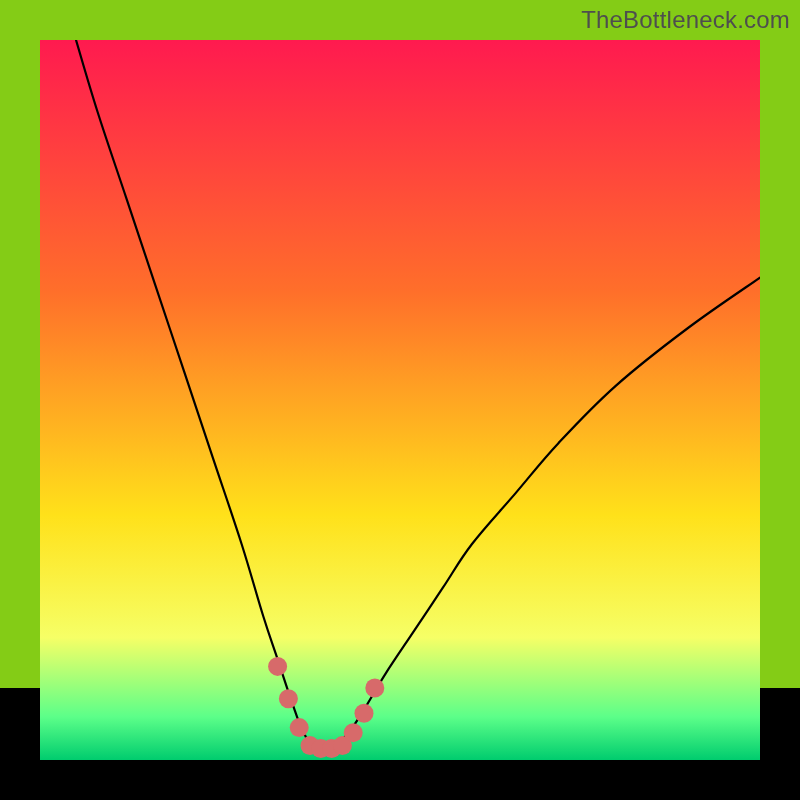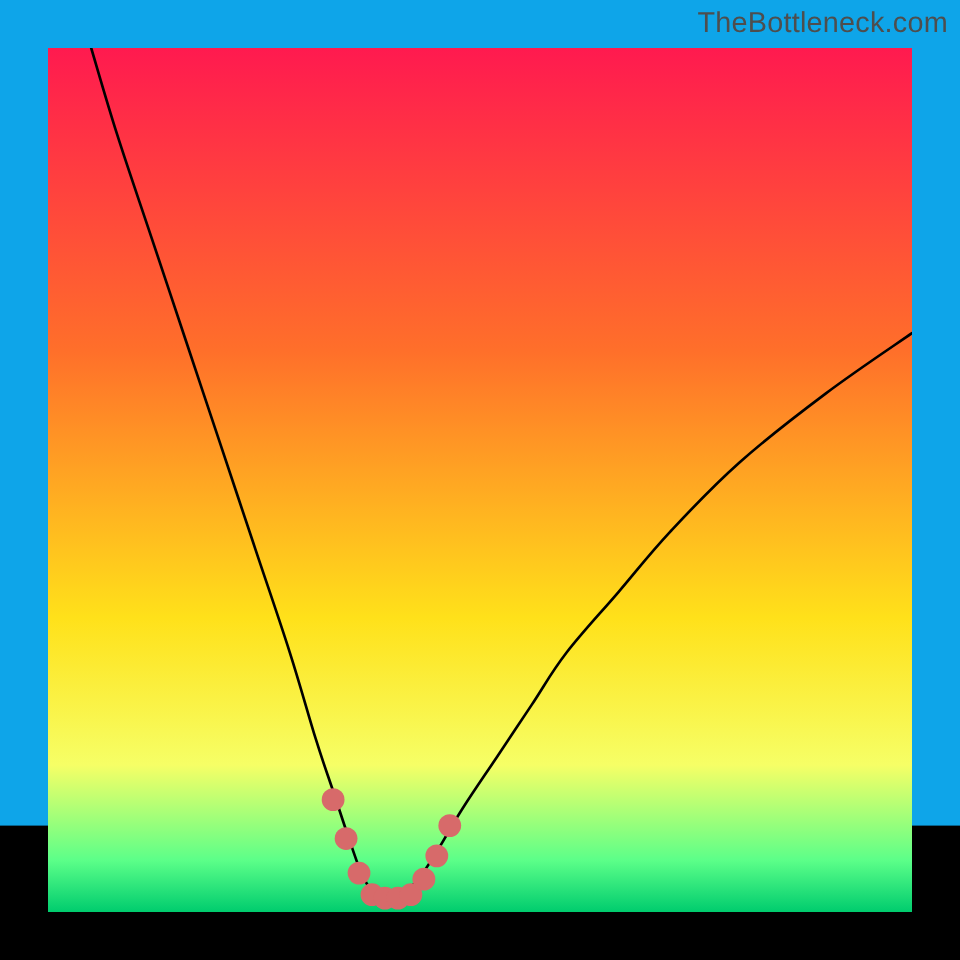--- a/index.html
+++ b/index.html
@@ -8,21 +8,21 @@
     width: 800px;
     height: 800px;
     overflow: hidden;
     background: #000;
     font-family: Arial, Helvetica, sans-serif;
   }
   .frame {
     position: relative;
     width: 800px;
     height: 688px;
-    background: #0ea5e9;
+    background: #84cc16;
   }
   .plot {
     position: absolute;
     left: 40px;
     top: 40px;
     width: 720px;
     height: 720px;
     overflow: hidden;
   }
   .attribution {

